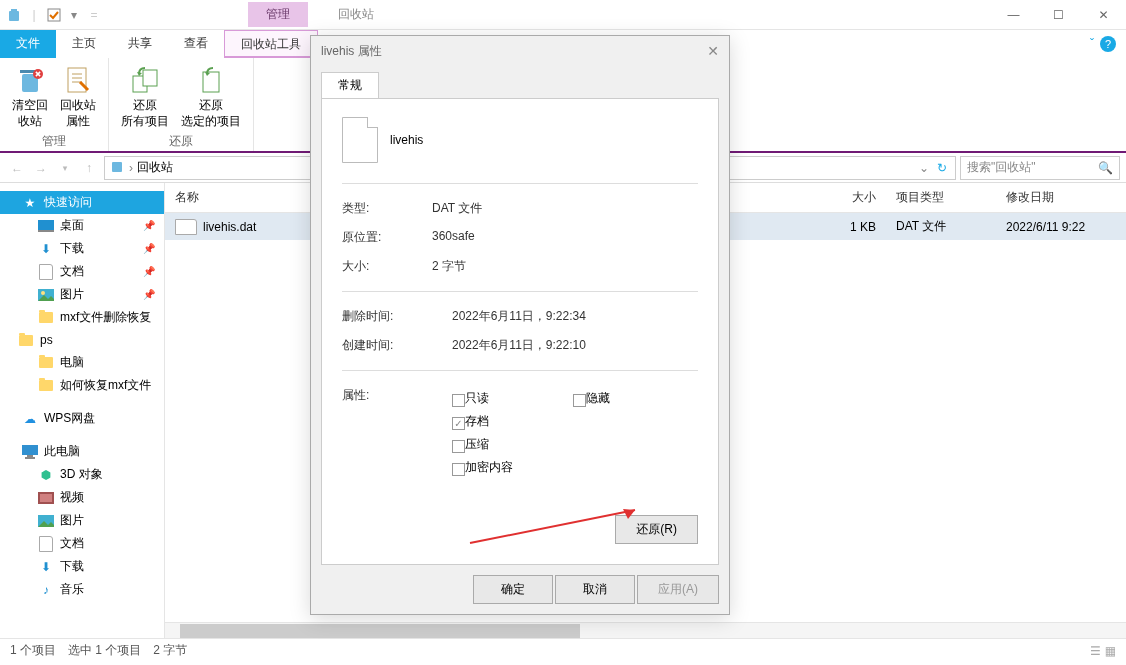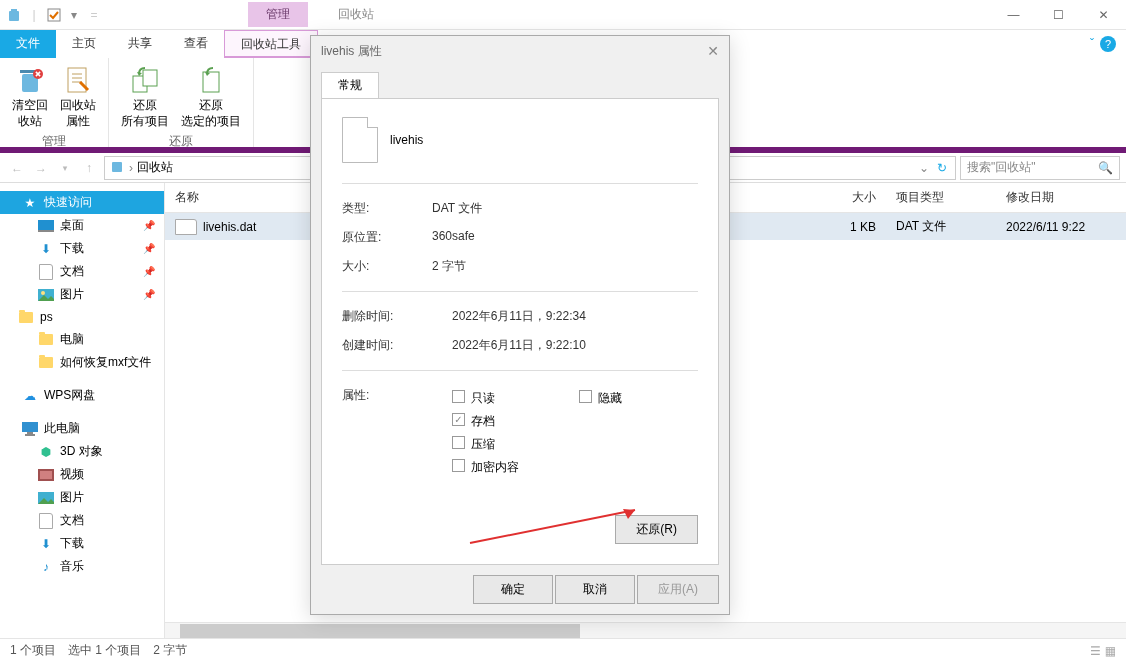--- a/index.html
+++ b/index.html
@@ -16,21 +16,21 @@
 
 
 .tabrow { height: 28px; display: flex; align-items: stretch; background: #fff; position: relative; }
 .tabrow .filetab { background: #19a9e5; color: #fff; padding: 5px 16px; }
 .tabrow .tab { padding: 5px 16px; color: #333; }
 .tabrow .tab.tools { border: 1px solid #d89ad8; border-bottom: 2px solid #d89ad8; background: #fdf5fd; }
 .tabrow .right { margin-left: auto; display: flex; align-items: center; gap: 6px; padding-right: 10px; }
 .help-icon { width: 16px; height: 16px; border-radius: 50%; background: #19a9e5; color: #fff; display: flex; align-items: center; justify-content: center; font-size: 11px; }
 
 
-.ribbon { height: 95px; border-bottom: 6px solid #701a75; display: flex; background: #fff; }
+.ribbon { height: 95px; border-bottom: 2px solid #701a75; display: flex; background: #fff; }
 .ribbon .group { border-right: 1px solid #e5e5e5; padding: 4px 8px; display: flex; flex-direction: column; }
 .ribbon .group .btns { display: flex; gap: 4px; flex: 1; }
 .ribbon .group .btn { display: flex; flex-direction: column; align-items: center; padding: 2px 4px; gap: 2px; }
 .ribbon .group .btn .bigico { width: 32px; height: 32px; display: flex; align-items: center; justify-content: center; }
 .ribbon .group .btn .lbl { text-align: center; line-height: 1.3; }
 .ribbon .group .gname { text-align: center; color: #666; padding-top: 2px; }
 
 
 .addrbar { height: 30px; display: flex; align-items: center; gap: 4px; padding: 2px 6px; border-bottom: 1px solid #ddd; }
 .addrbar .nav { display: flex; gap: 2px; }
@@ -77,21 +77,21 @@
 .dialog .dtitle .x { margin-left: auto; color: #888; font-size: 14px; }
 .dialog .dtabs { padding: 6px 10px 0 10px; }
 .dialog .dtabs .dtab { display: inline-block; background: #fff; border: 1px solid #ccc; border-bottom: none; padding: 4px 16px; }
 .dialog .dbody { flex: 1; margin: 0 10px 10px 10px; background: #fff; border: 1px solid #ccc; padding: 18px 20px; }
 .dialog .drow { display: flex; padding: 6px 0; }
 .dialog .drow .k { width: 90px; color: #333; }
 .dialog .drow .v { color: #333; }
 .dialog .sep { border-top: 1px solid #ddd; margin: 10px 0; }
 .dialog .file-icon { width: 36px; height: 46px; border: 1px solid #bbb; border-radius: 0 6px 0 0; position: relative; }
 .dialog .file-icon:before { content: ""; position: absolute; right: -1px; top: -1px; width: 10px; height: 10px; background: #fff; border-left: 1px solid #bbb; border-bottom: 1px solid #bbb; }
-.dialog .cbrow { display: flex; align-items: flex-start; gap: 6px; padding: 3px 0; }
+.dialog .cbrow { display: flex; align-items: flex-end; padding: 3px 0; }
 .dialog .cb { width: 13px; height: 13px; border: 1px solid #999; display: flex; align-items: center; justify-content: center; font-size: 10px; color: #888; }
 .dialog .btns { display: flex; justify-content: flex-end; gap: 2px; padding: 0 10px 10px 10px; }
 .dialog .dbtn { border: 1px solid #aaa; background: #e8e8e8; padding: 5px 20px; min-width: 80px; text-align: center; }
 .dialog .dbtn.disabled { color: #999; }
 .dialog .restore-row { display: flex; justify-content: flex-end; margin-top: 30px; }
 
 
 .arrow { position: absolute; left: 465px; top: 505px; width: 185px; height: 40px; pointer-events: none; }
 
 .file-doc-ico { width: 14px; height: 16px; border: 1px solid #aaa; background: #fff; border-radius: 0 3px 0 0; }
@@ -250,20 +250,26 @@
     <div class="node" style="padding-left:38px">
         <span class="ico">
           <svg width="16" height="12">
             <rect width="16" height="12" fill="#40b0d0"></rect>
             <circle cx="5" cy="4" r="2" fill="#ffe080"></circle>
             <path d="M0 12 L6 6 L10 10 L13 7 L16 10 V12 Z" fill="#50a050"></path>
           </svg>
         </span>
         <span>图片</span>
         <span class="pin">📌</span>
+      </div>
+    <div class="node" style="padding-left:38px">
+        <span class="ico">
+          <div class="folder-ico"></div>
+        </span>
+        <span>mxf文件删除恢复</span>
       </div>
     <div class="node" style="padding-left:18px">
         <span class="ico">
           <div class="folder-ico"></div>
         </span>
         <span>ps</span>
       </div>
     <div class="node" style="padding-left:38px">
         <span class="ico">
           <div class="folder-ico"></div>

